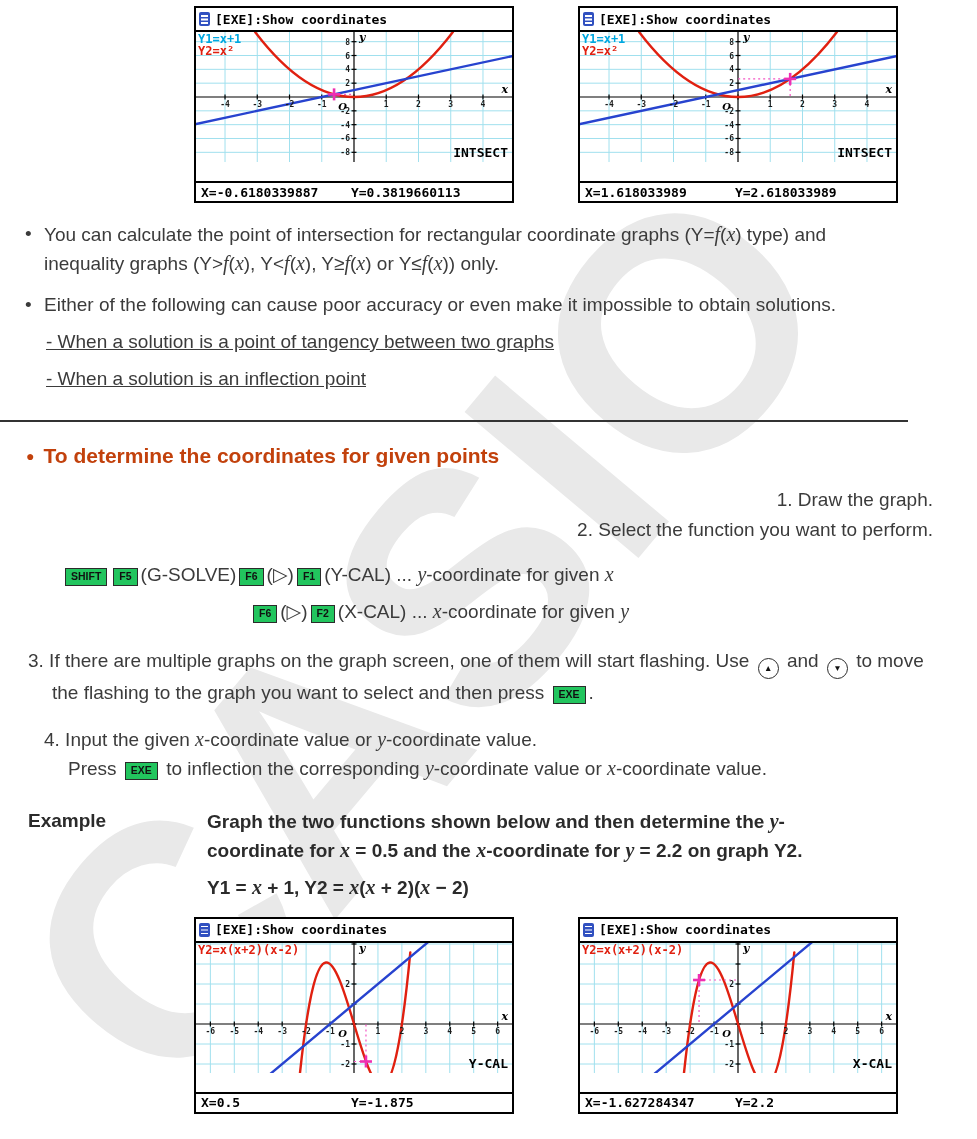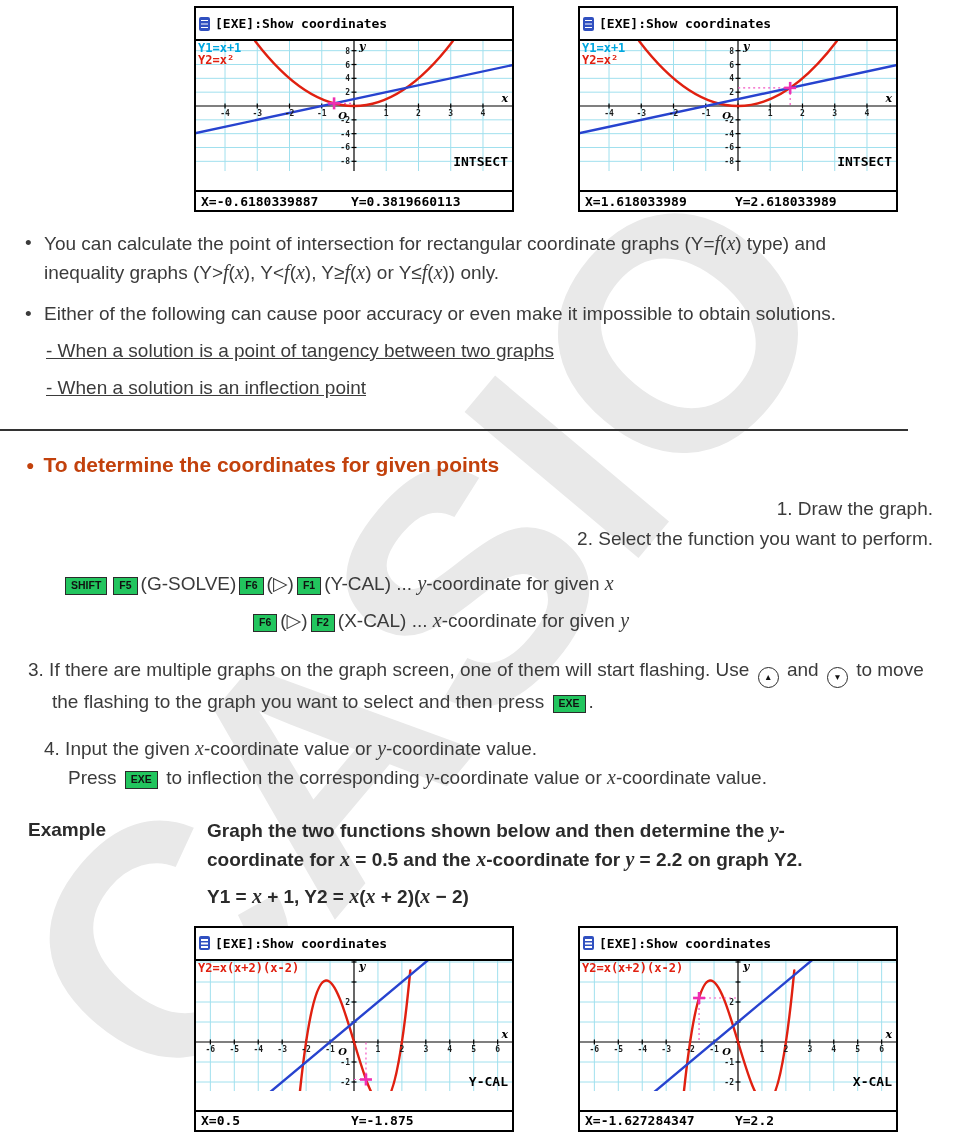--- a/index.html
+++ b/index.html
@@ -12,21 +12,21 @@
     font-size:330px; font-weight:bold; color:#e9e9e9;
     font-family:"Liberation Sans",sans-serif; }
 
   .content { position:relative; z-index:1; font-size:19px; }
   .content i { font-family:"Liberation Serif",serif; font-style:italic; font-size:1.05em; }
 
   
   .screens-row { display:flex; gap:64px; margin:6px 0 0 194px; }
   .screens-row.bottom { margin-top:15px; }
   .calc { width:320px; border:2px solid #000; background:#fff; flex:none; }
-  .calc-header { height:33px; border-bottom:2px solid #000; display:flex; align-items:center;
+  .calc-header { height:24px; border-bottom:2px solid #000; display:flex; align-items:center;
     gap:5px; padding:0 3px; font:bold 13px "DejaVu Sans Mono",monospace; color:#000; }
   .calc-icon { width:11px; height:14px; background:#3050c0; border-radius:2px; position:relative; flex:none; }
   .calc-icon::before { content:""; position:absolute; left:2px; right:2px; top:3px; height:1.5px;
     background:#fff; box-shadow:0 3.5px 0 #fff, 0 7px 0 #fff; }
   .calc-graph { display:block; width:316px; height:130px; background:#fff; }
   .calc-status { height:20px; border-top:2px solid #000; display:flex; align-items:center;
     padding:0 5px; font:bold 13px "DejaVu Sans Mono",monospace; color:#000;margin-top:19px; }
   .calc-status span:first-child { width:49%; flex:none; }
 
   .gridline { stroke:#a0e0ee; stroke-width:1; }

